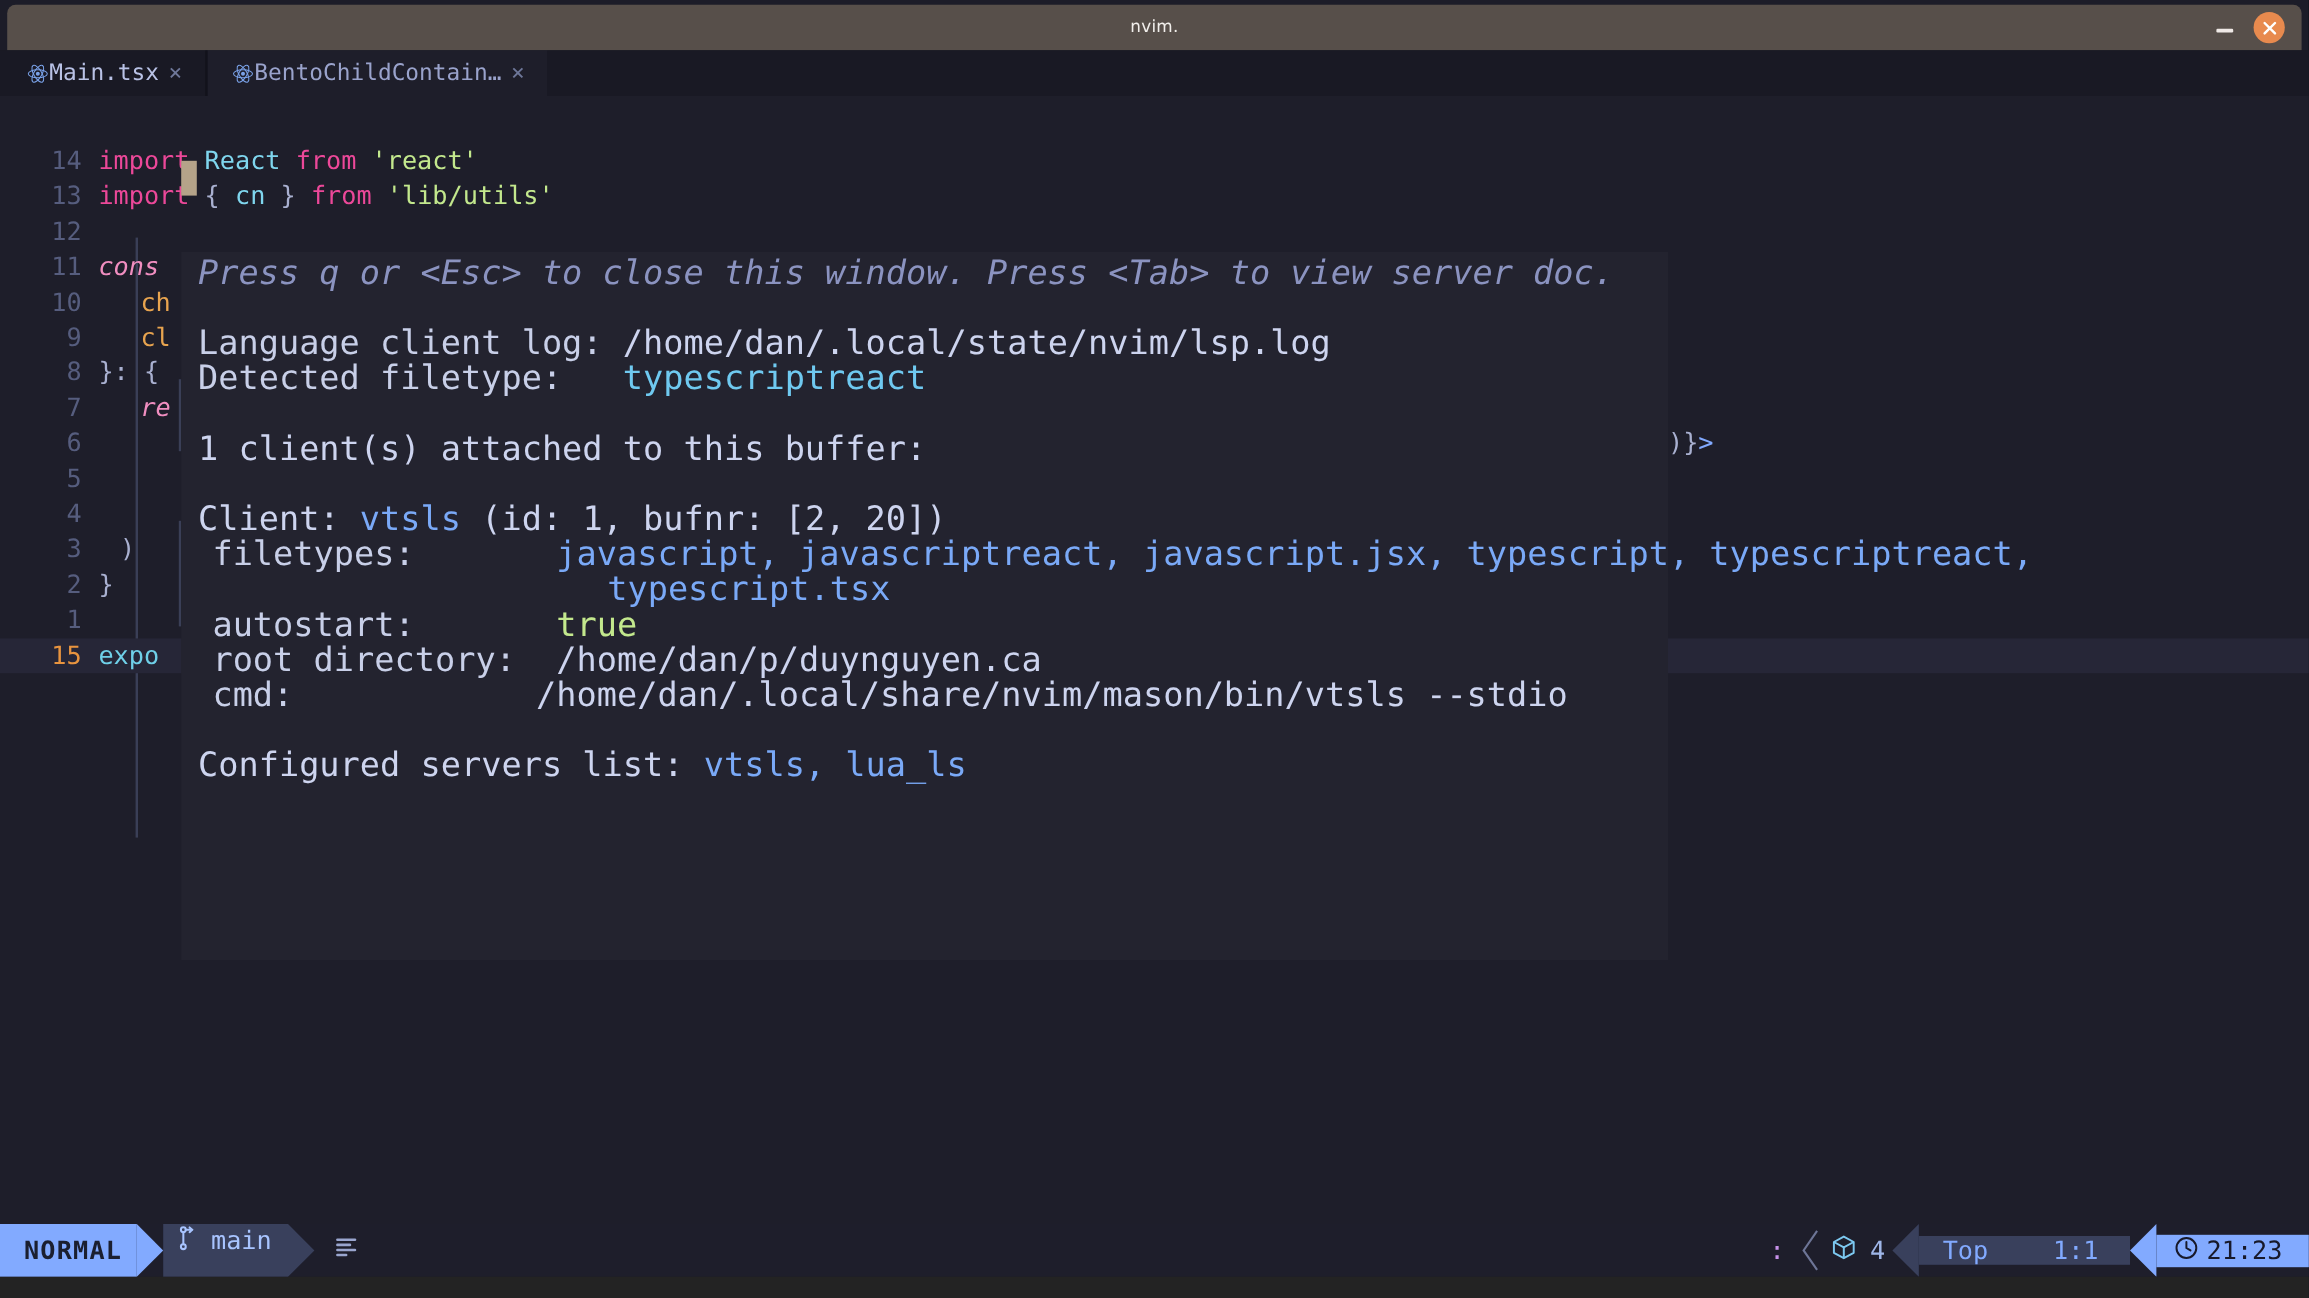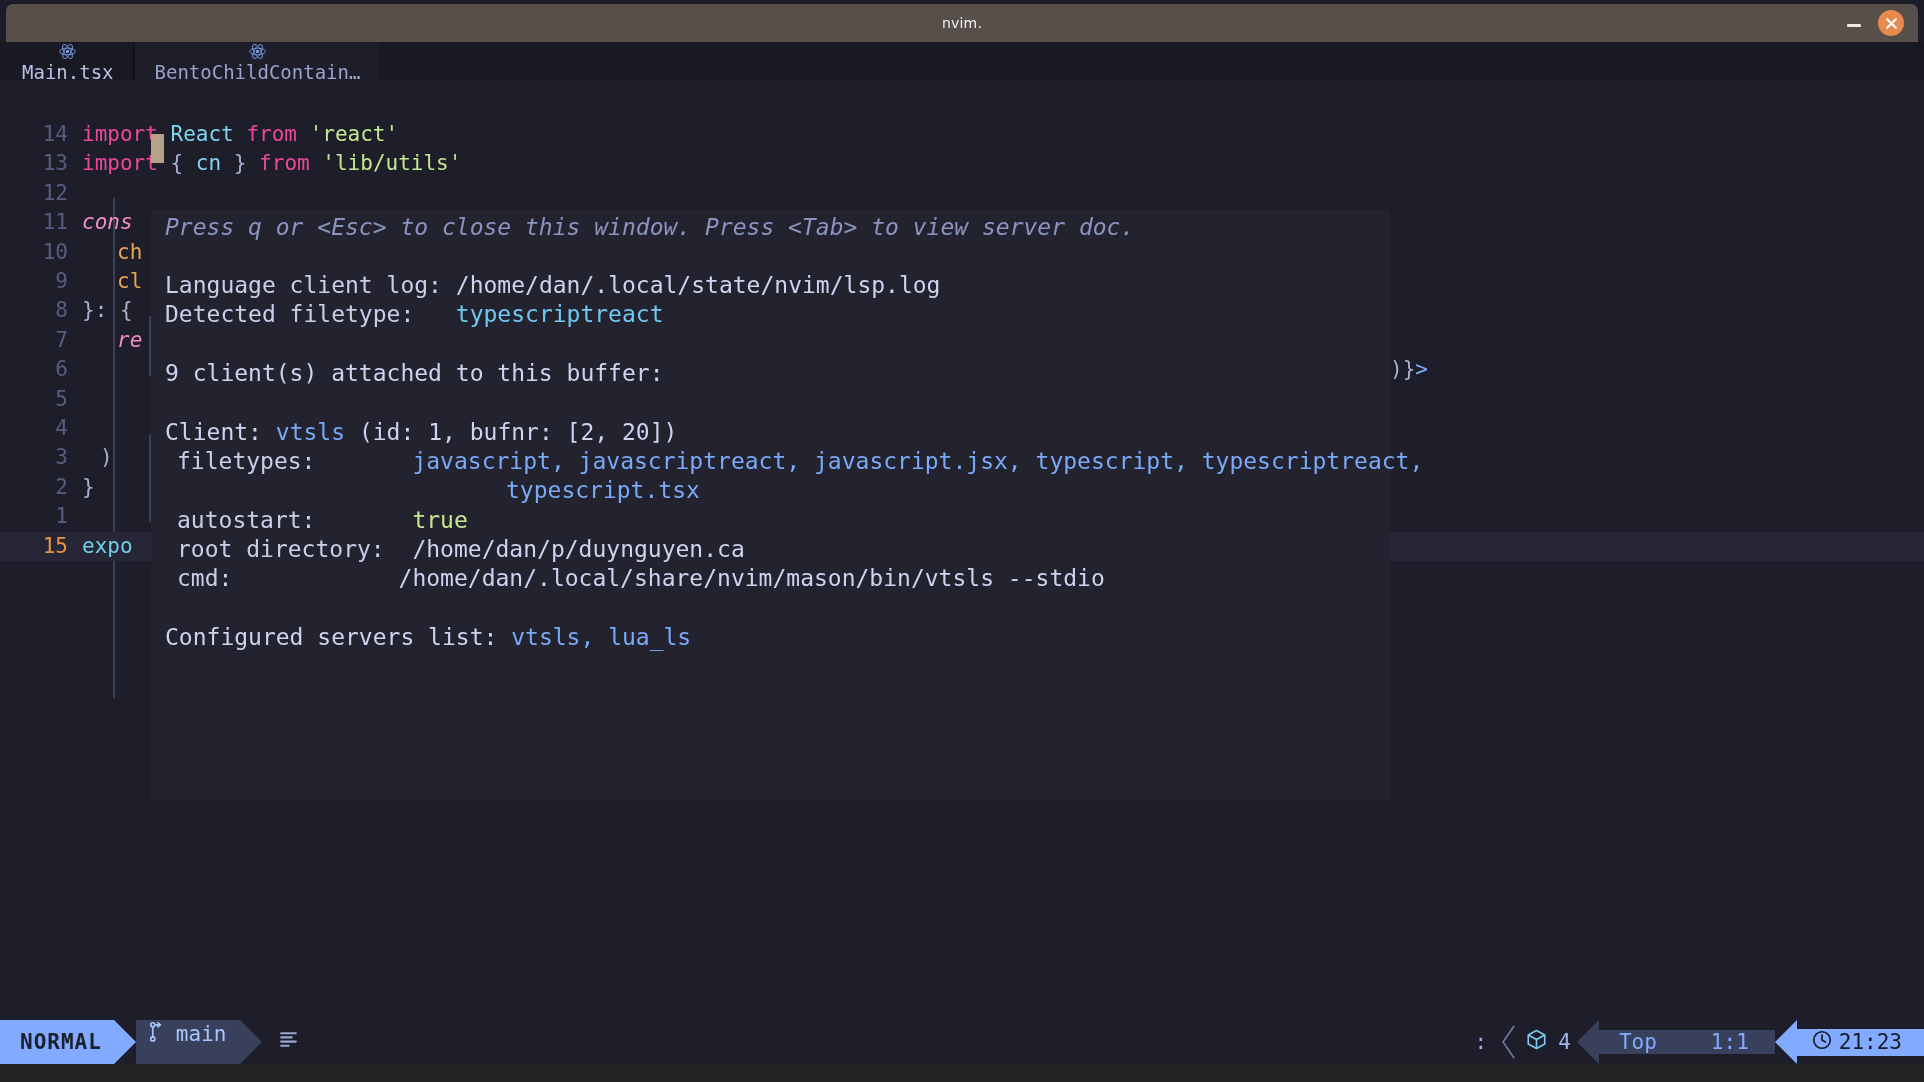--- a/index.html
+++ b/index.html
@@ -49,21 +49,20 @@
     position: absolute; left: 0; right: 0; top: 42px; height: 38px;
     background: #191924;
     display: flex; align-items: stretch;
   }
   .tab {
     display: flex; align-items: center; 
     padding: 0 19px 0 22px;
     font-size: 19px; cursor: pointer;
     color: #8f9ac4;
     position: relative;
-    flex-direction: column;
   }
   .tab.active { background: #191924; color: #b9c2e6; }
   .tab.inactive { background: #1e1e2a; color: #9aa3cc; }
   .tab + .tab::before {
     content:""; position:absolute; left:0; top:0; bottom:0; width:2px; background:#12121b;
   }
   .tab-icon svg { width: 19px; height: 19px; display:block; }
   .tab-label { white-space: nowrap; }
   .tab-close {
     font-size: 19px; color: #6e7799; margin-left: 8px; cursor: pointer;
@@ -117,21 +116,21 @@
 
   
   .float {
     position: absolute;
     left: 151px; top: 130px; width: 1239px; height: 590px;
     background: #23232f;
   }
   .fline {
     position: absolute; left: 14px; right: 8px;
     height: 29.4px; line-height: 29.4px;
-    font-size: 23px; white-space: pre; color: #c8cfe8;
+    font-size: 28px; white-space: pre; color: #c8cfe8;
   }
   .f-key   { color: #c8cfe8; }
   .f-val   { color: #cdd4ef; }
   .f-blue  { color: #7aa9f7; }
   .f-cyan  { color: #6fc9f0; }
   .f-green { color: #c3e88d; }
   .f-hint  { color: #8b93c0; font-style: italic; }
 
   
   .statusline {
@@ -315,21 +314,21 @@
     <div class="cursor-block" style="left:151px; top:54px;"></div>
 
     <div class="float">
 
       <div class="fline f-hint" style="top:3px; left:14px;">Press q or &lt;Esc&gt; to close this window. Press &lt;Tab&gt; to view server doc.</div>
 
       <div class="fline" style="top:61px;"><span class="f-key">Language client log:</span> <span class="f-val">/home/dan/.local/state/nvim/lsp.log</span></div>
 
       <div class="fline" style="top:90px;"><span class="f-key">Detected filetype:</span>   <span class="f-cyan">typescriptreact</span></div>
 
-      <div class="fline f-val" style="top:149px;">9 client(s) attached to this buffer:</div>
+      <div class="fline f-val" style="top:149px;">1 client(s) attached to this buffer:</div>
 
       <div class="fline" style="top:208px;"><span class="f-val">Client:</span> <span class="f-blue">vtsls</span> <span class="f-val">(id: 1, bufnr: [2, 20])</span></div>
 
       <div class="fline" style="top:237px; left:26px;"><span class="f-key">filetypes:</span>       <span class="f-blue">javascript, javascriptreact, javascript.jsx, typescript, typescriptreact,</span></div>
 
       <div class="fline f-blue" style="top:266px; left:355px;">typescript.tsx</div>
 
       <div class="fline" style="top:296px; left:26px;"><span class="f-key">autostart:</span>       <span class="f-green">true</span></div>
 
       <div class="fline" style="top:325px; left:26px;"><span class="f-key">root directory:</span>  <span class="f-val">/home/dan/p/duynguyen.ca</span></div>

